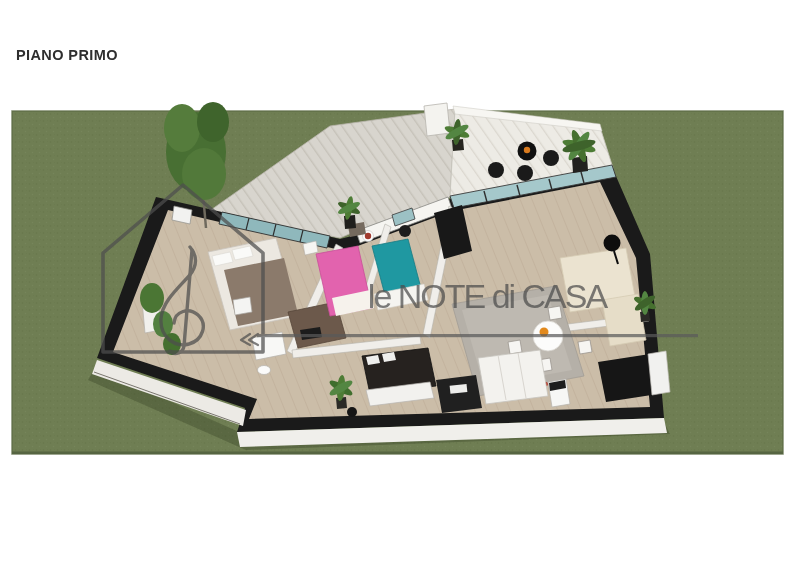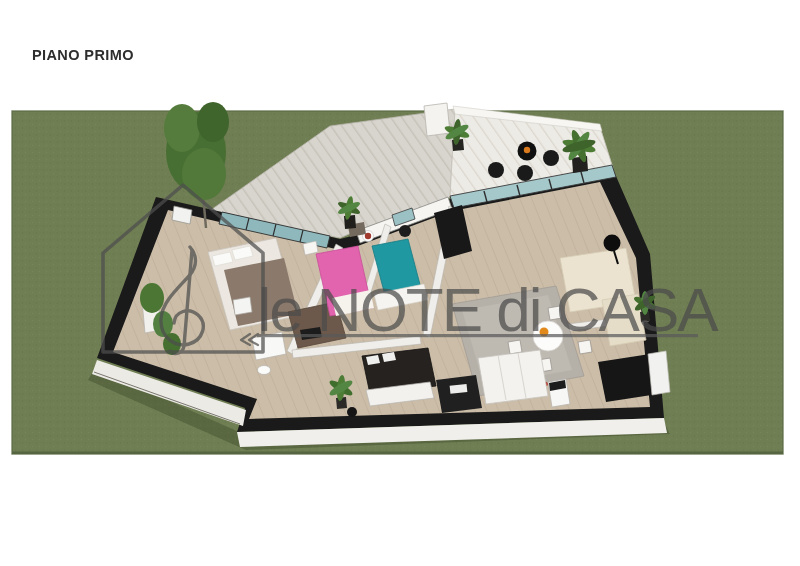--- a/index.html
+++ b/index.html
@@ -1,22 +1,22 @@
 <!DOCTYPE html>
 <html><head>
 <meta charset="utf-8">
 <style>
   html,body{margin:0;padding:0;background:#ffffff;}
   .page{position:relative;width:800px;height:566px;background:#ffffff;overflow:hidden;
         font-family:"Liberation Sans", sans-serif;}
   .title{position:absolute;left:16px;top:47px;font-size:14.5px;font-weight:600;
-         color:#2e2e2e;letter-spacing:.4px;white-space:nowrap;margin-left:16px;}
+         color:#2e2e2e;letter-spacing:.4px;white-space:nowrap;}
   .scene{position:absolute;left:0;top:0;width:800px;height:566px;z-index:1;}
   .wm-brand{position:absolute;left:487px;top:279px;transform:translateX(-50%);
-            z-index:3;font-size:62px;font-weight:400;letter-spacing:-2px;
+            z-index:3;font-size:34px;font-weight:400;letter-spacing:-2px;
             color:rgba(75,75,75,.72);white-space:nowrap;line-height:1;}
   .wm-tagline{position:absolute;left:397px;top:339px;transform:translateX(-50%);
               z-index:3;font-size:20.5px;color:rgba(85,85,85,.72);
               letter-spacing:.5px;white-space:nowrap;line-height:1;}
 </style>
 </head>
 <body>
 
 <div class="page">
 

